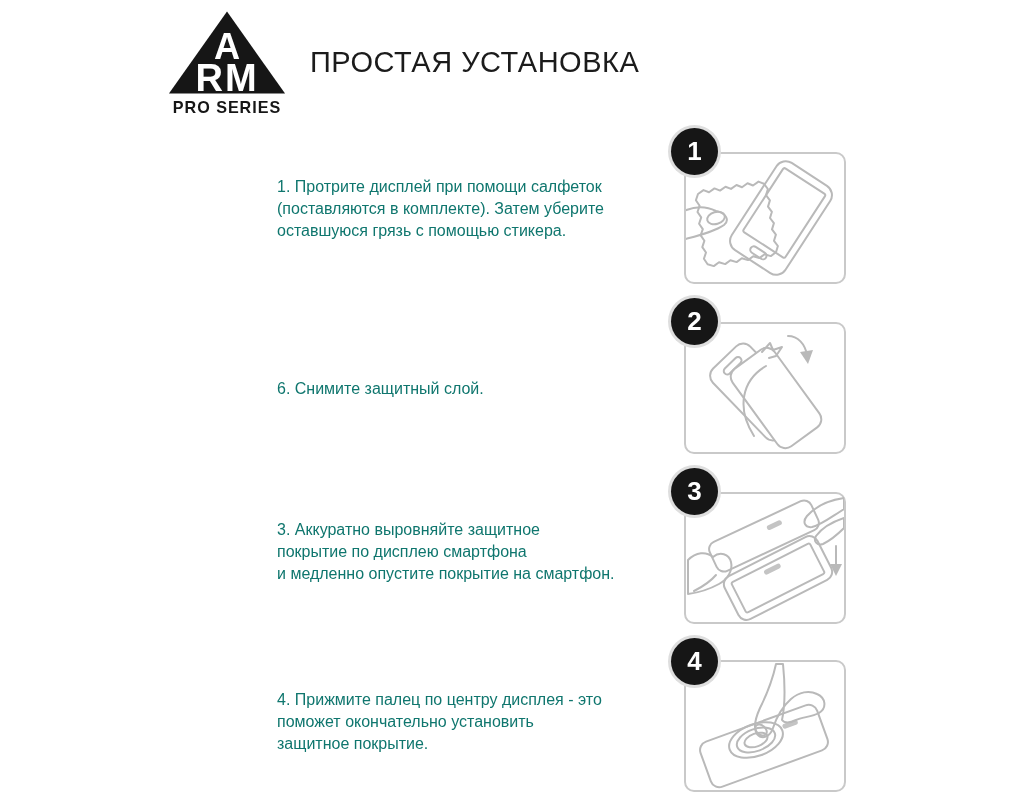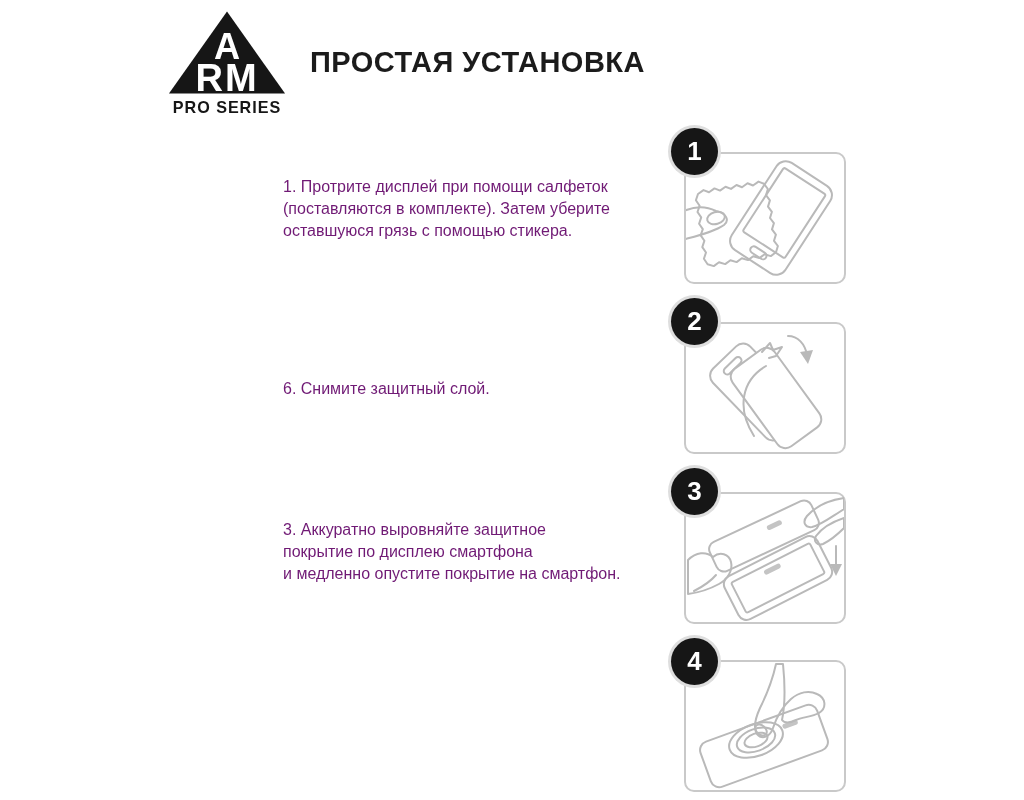--- a/index.html
+++ b/index.html
@@ -7,26 +7,26 @@
     position:relative; width:1024px; height:800px; background:#ffffff;
     font-family:"Liberation Sans","DejaVu Sans",sans-serif; overflow:hidden;
   }
   
   .logo { position:absolute; left:168px; top:8px; width:118px; height:110px; }
   .logo svg { width:100%; height:100%; display:block; }
   .logo text { font-family:"Liberation Sans","DejaVu Sans",sans-serif; font-weight:bold; }
   
   .title {
     position:absolute; left:310px; top:46px; margin:0;
-    font-size:29px; font-weight:bold; color:#1b1b1b; letter-spacing:.5px; white-space:nowrap;
+    font-size:29px; font-weight:normal; color:#1b1b1b; letter-spacing:.5px; white-space:nowrap;
   }
   
   .step-text {
-    position:absolute; left:283px; width:400px; margin:0;
-    font-size:16px; line-height:22px; color:#701a75; white-space:pre-line;
+    position:absolute; left:277px; width:400px; margin:0;
+    font-size:16px; line-height:22px; color:#0f766e; white-space:pre-line;
   }
   .t1 { top:176px; } .t2 { top:378px; } .t3 { top:519px; } .t4 { top:689px; }
   
   .panel {
     position:absolute; left:684px; width:162px; height:132px; box-sizing:border-box;
     border:2px solid #c9c9c9; border-radius:10px; background:#fff;
   }
   .p1 { top:152px; } .p2 { top:322px; } .p3 { top:492px; } .p4 { top:660px; }
   .panel svg { width:100%; height:100%; display:block; }
   
@@ -56,20 +56,23 @@
 
   <h1 class="title">ПРОСТАЯ УСТАНОВКА</h1>
 
   <p class="step-text t1">1. Протрите дисплей при помощи салфеток
 (поставляются в комплекте). Затем уберите
 оставшуюся грязь с помощью стикера.</p>
   <p class="step-text t2">6. Снимите защитный слой.</p>
   <p class="step-text t3">3. Аккуратно выровняйте защитное
 покрытие по дисплею смартфона
 и медленно опустите покрытие на смартфон.</p>
+  <p class="step-text t4">4. Прижмите палец по центру дисплея - это
+поможет окончательно установить
+защитное покрытие.</p>
 
   <div class="panel p1">
     <svg viewBox="0 0 158 128" aria-label="wipe-display-with-cloth-illustration">
       <g class="art" transform="translate(95,64) rotate(33)">
         <rect x="-32" y="-52" width="64" height="104" rx="11" fill="#fff"></rect>
         <rect x="-25" y="-44" width="50" height="76" rx="2"></rect>
         <rect x="-9" y="38" width="18" height="7" rx="3.5"></rect>
       </g>
       <path class="art" fill="#fff" d="M12,40 l5.5,-3.9 l5.5,2.2 l5.5,-3.9 l5.5,2.2 l5.5,-3.9 l5.5,2.2 l5.5,-3.9 l5.5,2.2 l5.5,-3.9 l5.5,2.2 l5.5,-3.9 l5.5,2.2
            l3.9,5.2 l-1.9,6.2 l3.9,5.2 l-1.9,6.2 l3.9,5.2 l-1.9,6.2 l3.9,5.2 l-1.9,6.2 l3.9,5.2 l-1.9,6.2 l3.9,5.2 l-1.9,6.2

